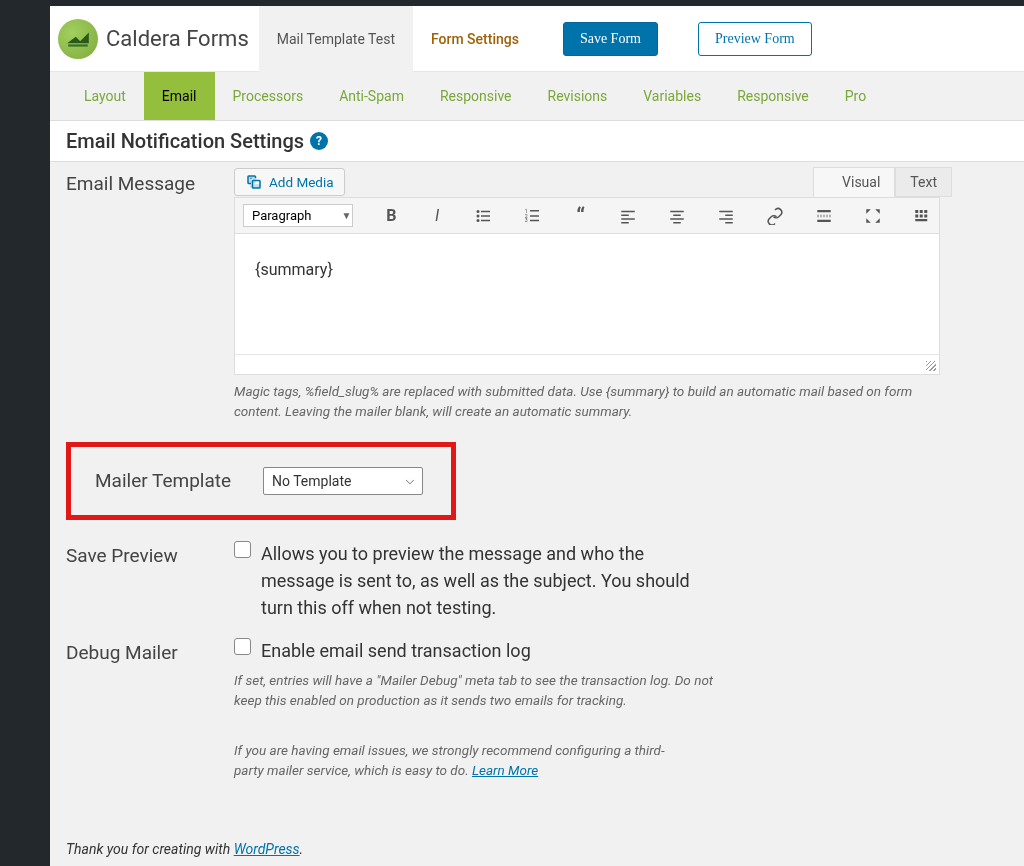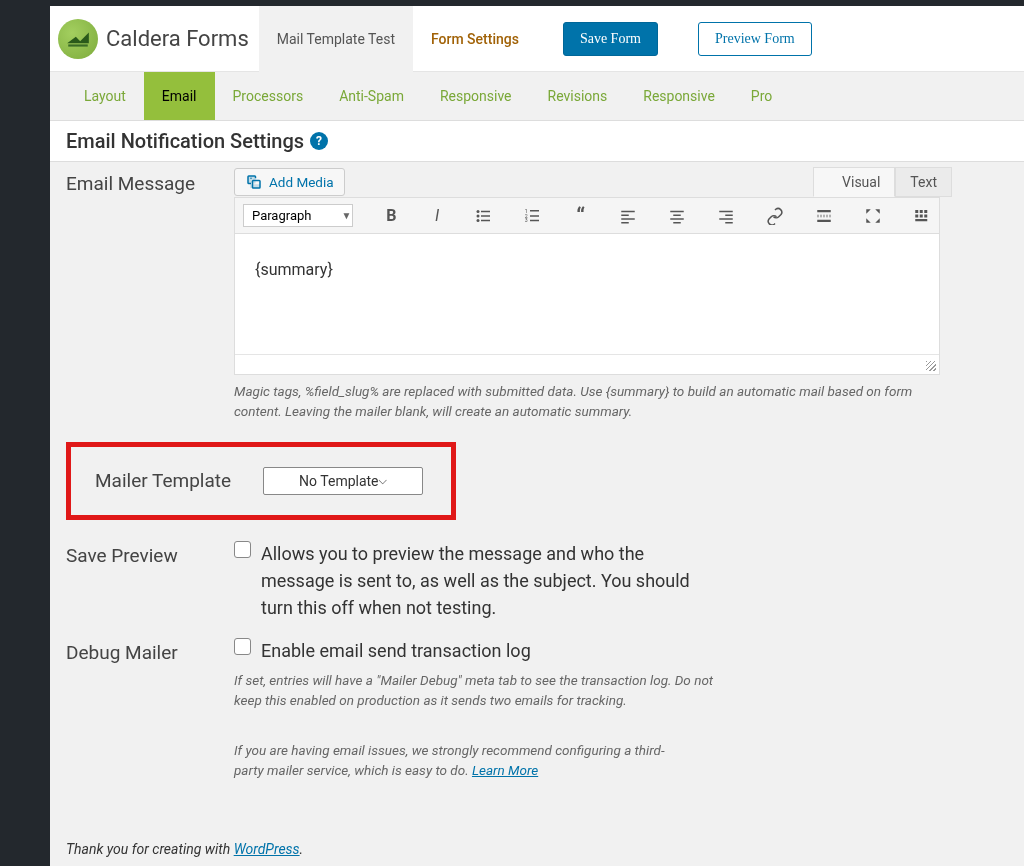--- a/index.html
+++ b/index.html
@@ -55,21 +55,21 @@
 
 .editor-body { min-height: 120px; padding: 26px 20px; font-size: 16px; color: #333; }
 .editor-statusbar { height: 20px; border-top: 1px solid #e5e5e5; background:#fff; position:relative;}
 .editor-statusbar::after{ content:""; position:absolute; right:3px; bottom:3px; width:10px; height:10px; background: repeating-linear-gradient(135deg,#999 0 1px, transparent 1px 3px);}
 
 .help-text { font-size: 13.5px; color: #666; font-style: italic; margin-top: 6px; max-width: 700px; line-height: 1.5; }
 .help-text a { color: #0073aa; }
 
 
 .highlight-box { border: 5px solid #e01818; padding: 20px 24px; margin: 20px 0; max-width: 390px; display: flex; align-items: center; }
-.select-control { border: 1px solid #888; background: #fff; padding: 5px 8px; font-size: 14px; color: #333; min-width: 160px; display: flex; justify-content: center; align-items: center; border-radius: 2px;}
+.select-control { border: 1px solid #888; background: #fff; padding: 5px 8px; font-size: 14px; color: #333; min-width: 160px; display: flex; justify-content: space-between; align-items: center; border-radius: 2px;}
 .select-control .chev { font-size: 11px; color: #555; }
 
 
 .checkbox-line { display: flex; align-items: flex-start; gap: 10px; }
 .cb { width: 17px; height: 17px; border: 1px solid #888; border-radius: 3px; background: #fff; margin-top: 1px; flex-shrink: 0; }
 .cb-label { font-size: 18px; color: #333; max-width: 500px; line-height: 1.5; }
 
 .footer-text { font-size: 14px; color: #333; margin-top: 60px; font-style: italic; }
 .footer-text a { color: #0073aa; text-decoration: underline; font-style: italic;}
 </style>
@@ -97,20 +97,21 @@
     <button class="btn btn-outline" style="margin-left:40px;">Preview Form</button>
   </div>
 
   <div class="tab-nav">
     <div class="tab">Layout</div>
     <div class="tab active">Email</div>
     <div class="tab">Processors</div>
     <div class="tab">Anti-Spam</div>
     <div class="tab">Responsive</div>
     <div class="tab">Revisions</div>
+    <div class="tab">Variables</div>
     <div class="tab">Responsive</div>
     <div class="tab">Pro</div>
   </div>
 
   <div class="section-title-bar">
     <h2>Email Notification Settings</h2>
     <span class="help-icon">?</span>
   </div>
 
   <div class="form-content">

